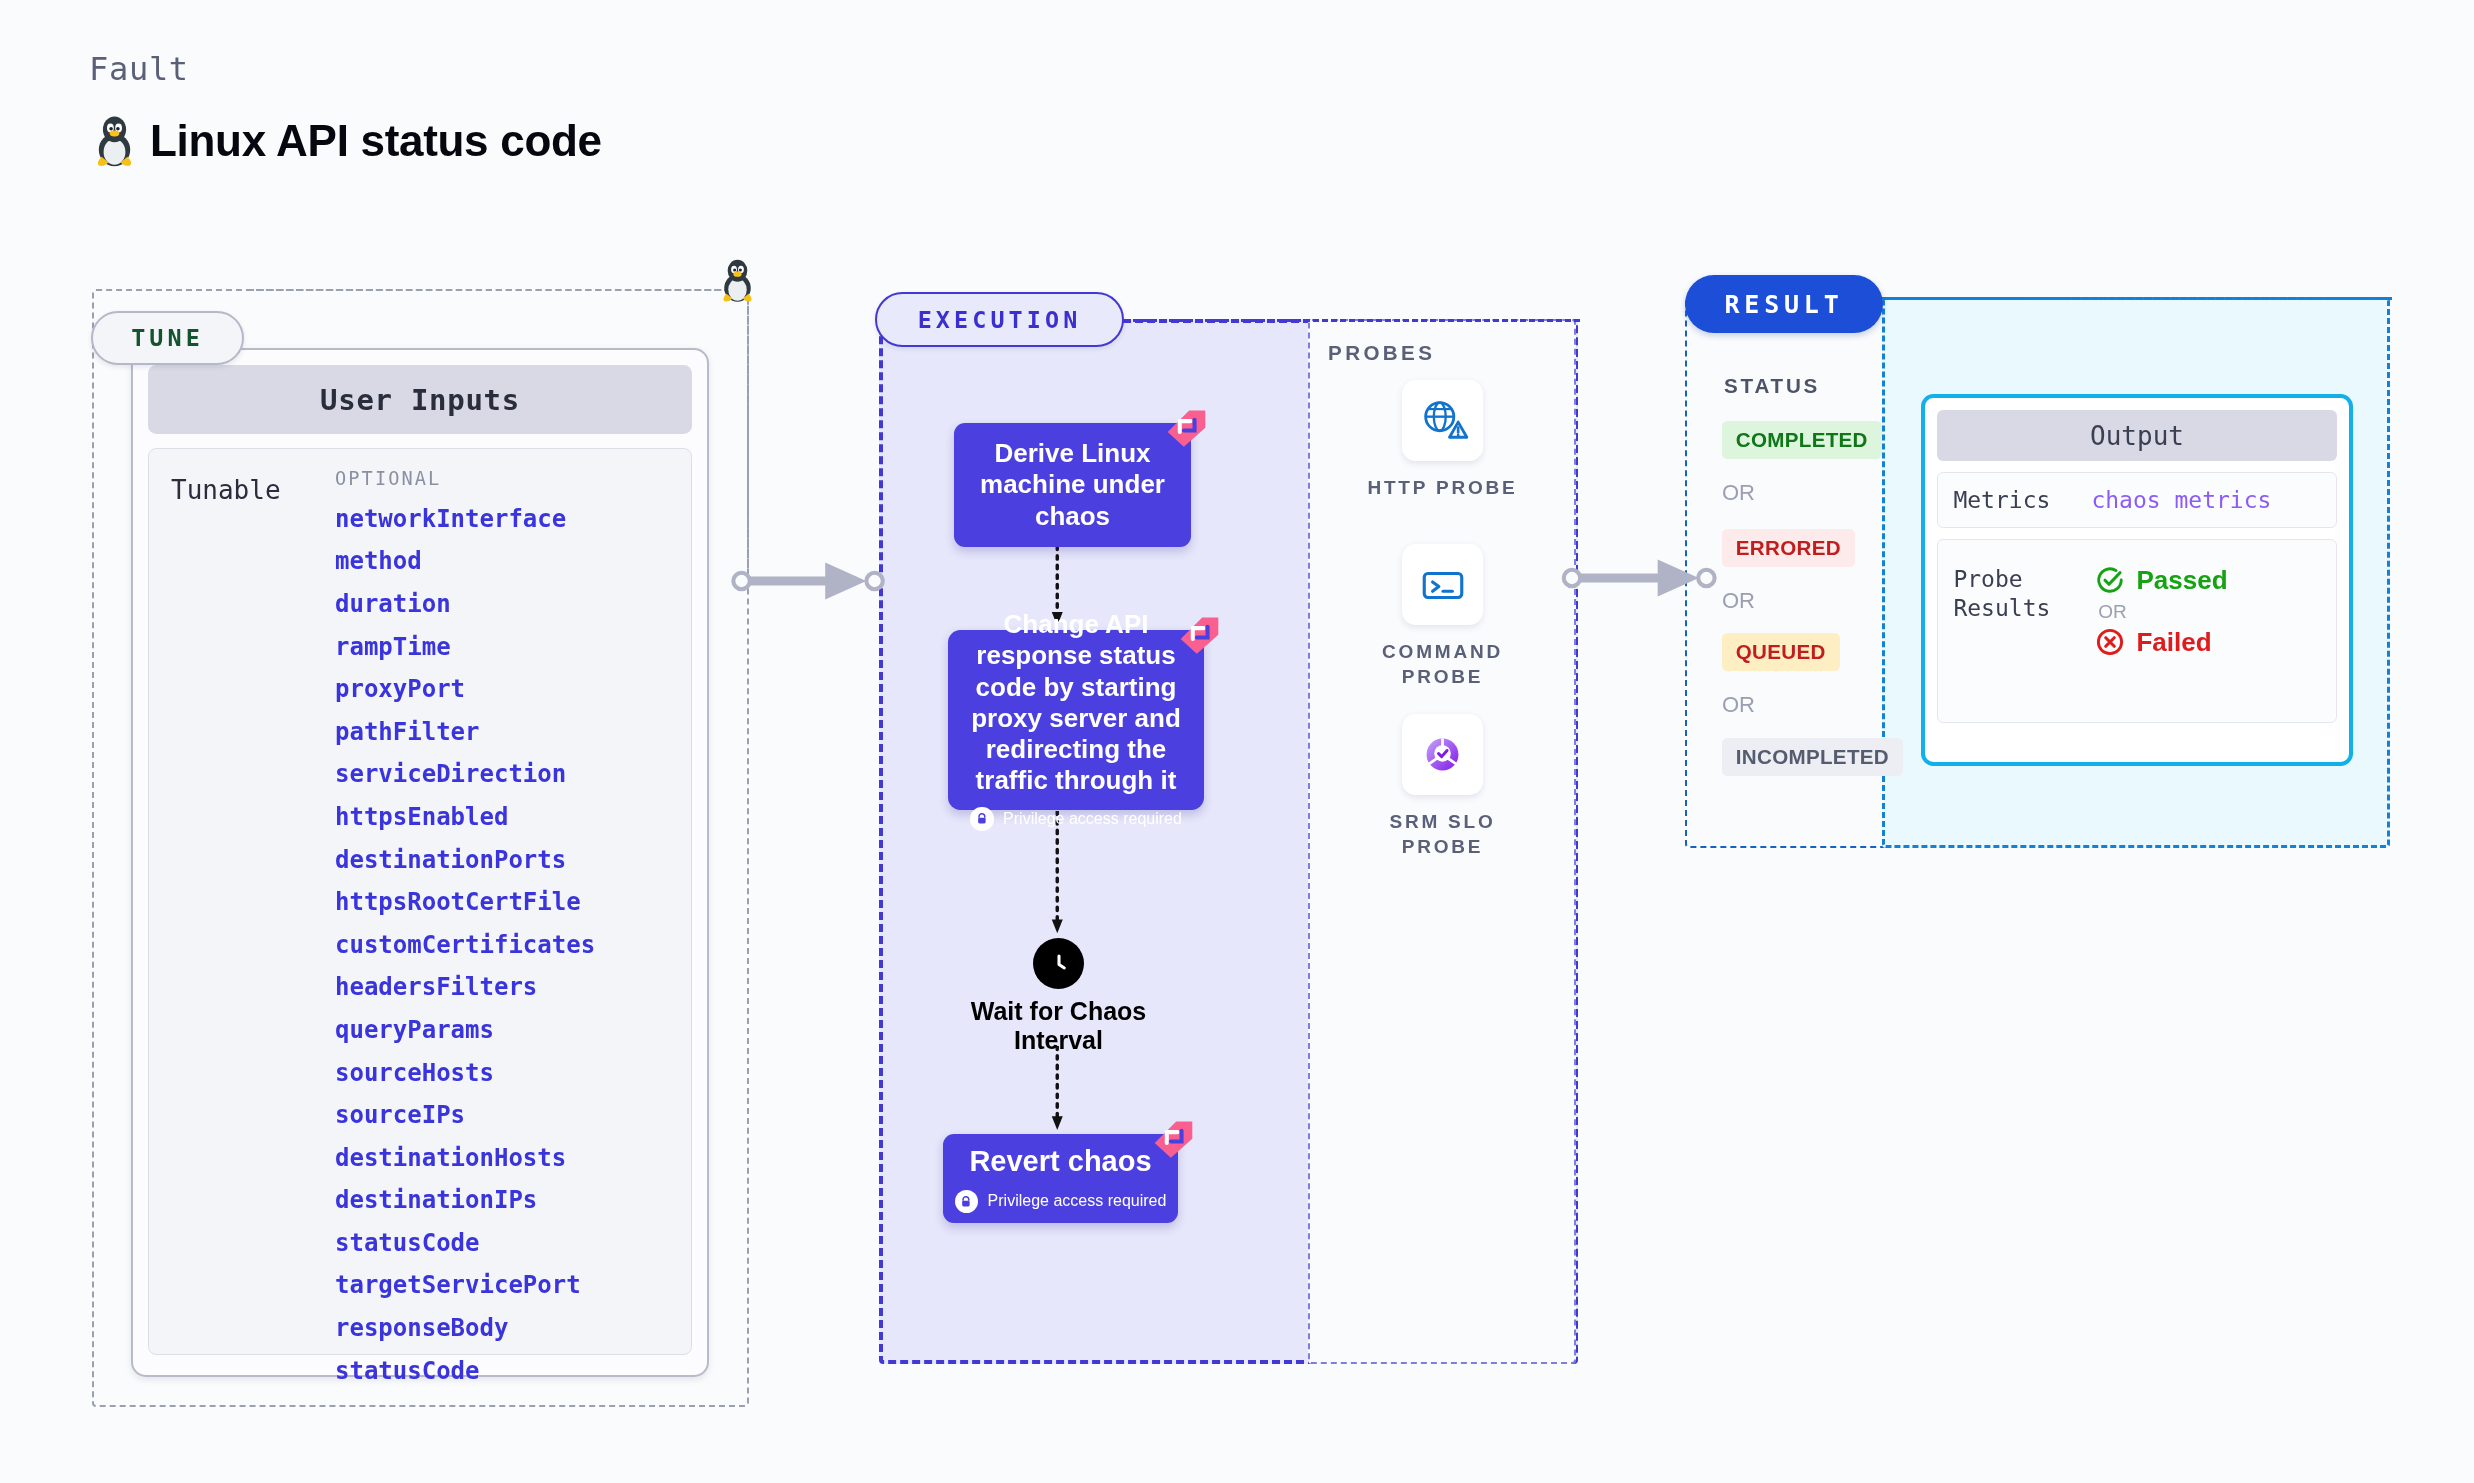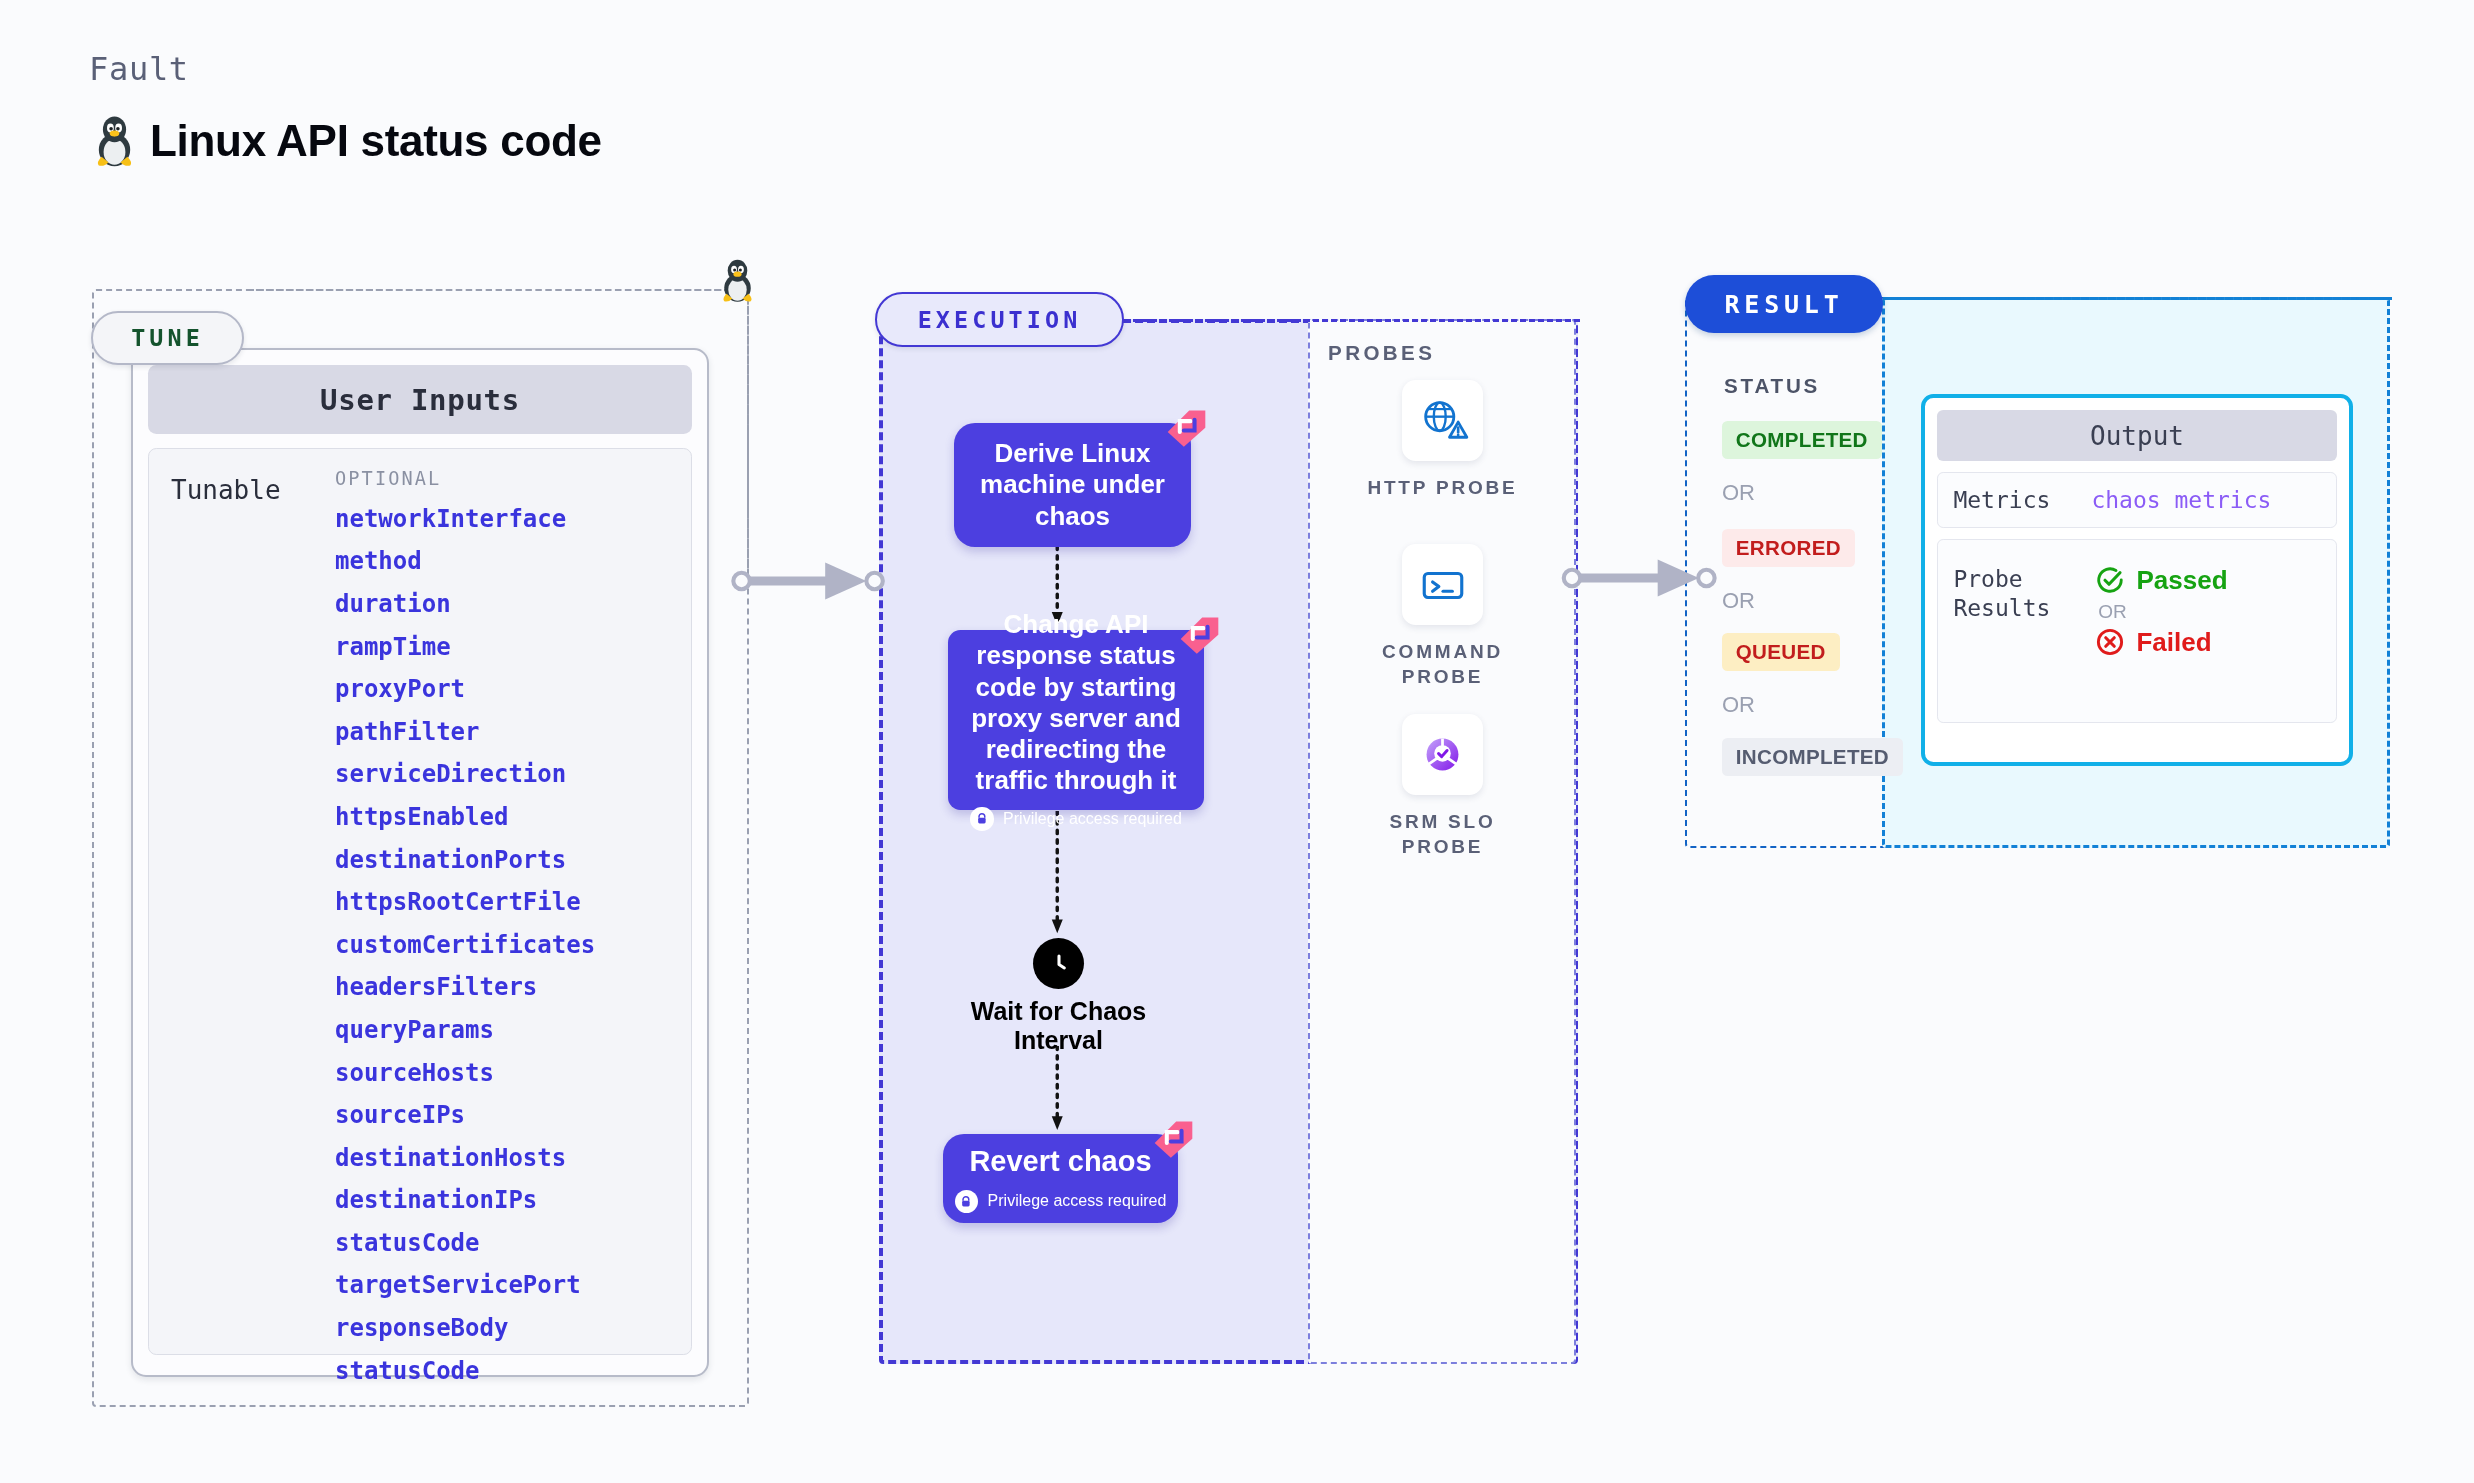--- a/index.html
+++ b/index.html
@@ -145,21 +145,21 @@
   .tunable-item {
     font-family: "DejaVu Sans Mono", monospace;
     font-size: 24px; color: #3a34dd; font-weight: bold;
     line-height: 1.0; margin-bottom: 18.6px;
   }
 
   
   .flowbox {
     position: absolute;
     background: #4c3fe0;
-    border-radius: 21px;
+    border-radius: 11px;
     color: #ffffff;
     text-align: center;
     font-weight: bold;
     display: flex; flex-direction: column; align-items: center; justify-content: center;
     box-shadow: 0 4.1px 9.6px rgba(50,40,160,.22);
     z-index: 5;
   }
   .flowbox .ftext { font-size: 26px; line-height: 1.2; padding: 0 15px; }
   .priv {
     display: flex; align-items: center; gap: 9.6px;

